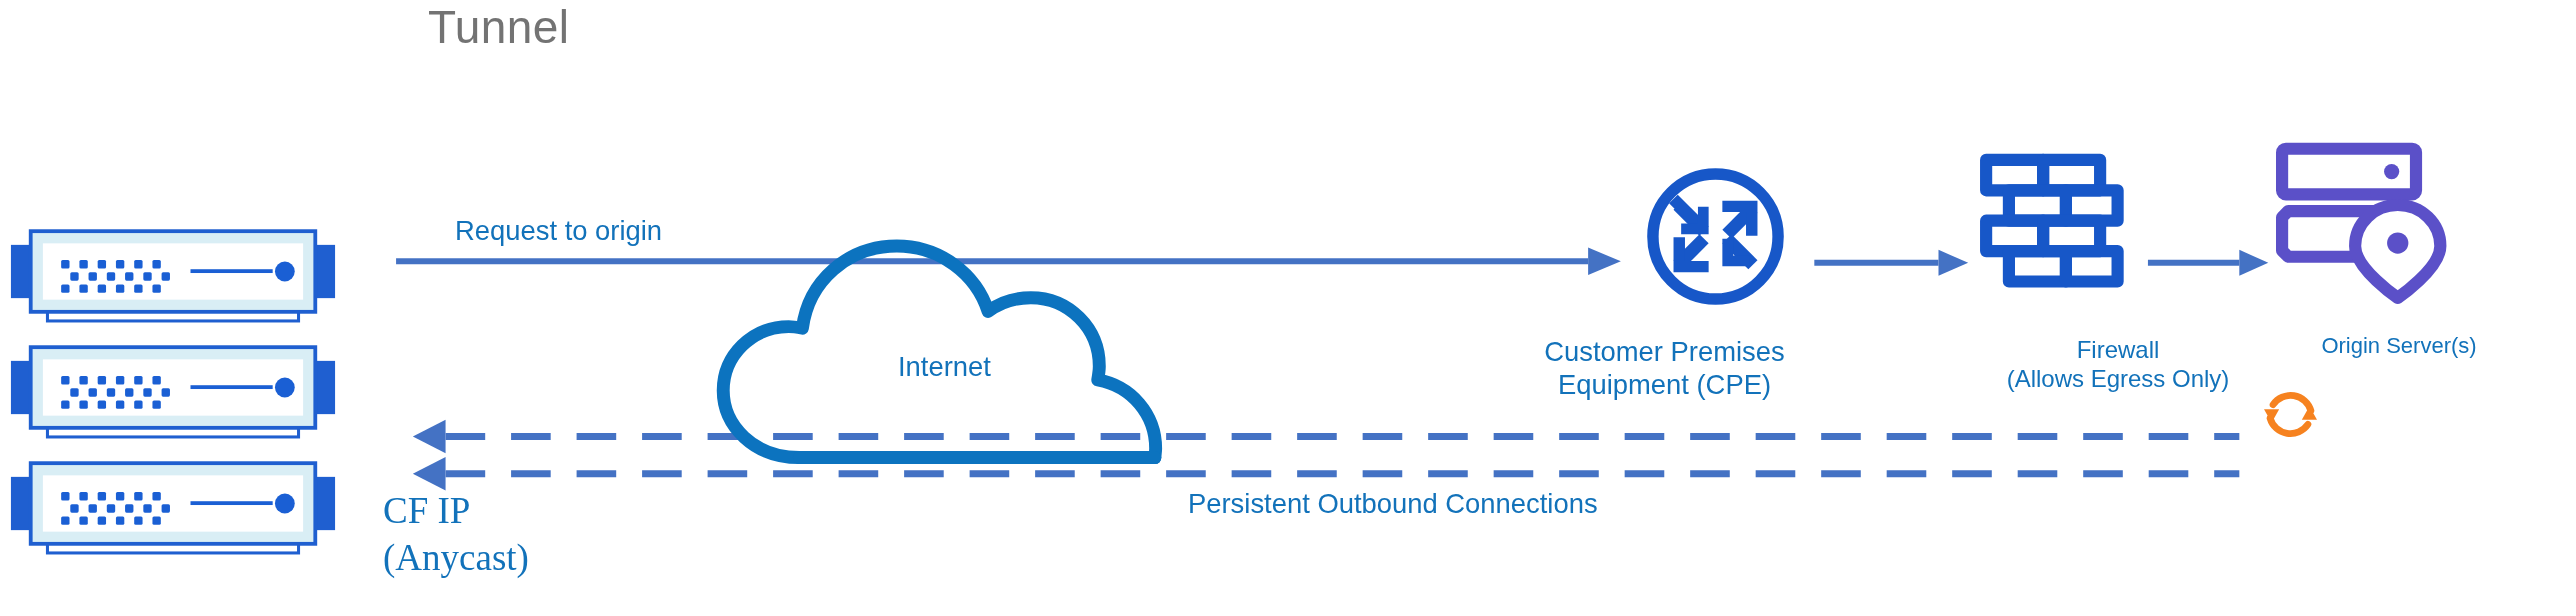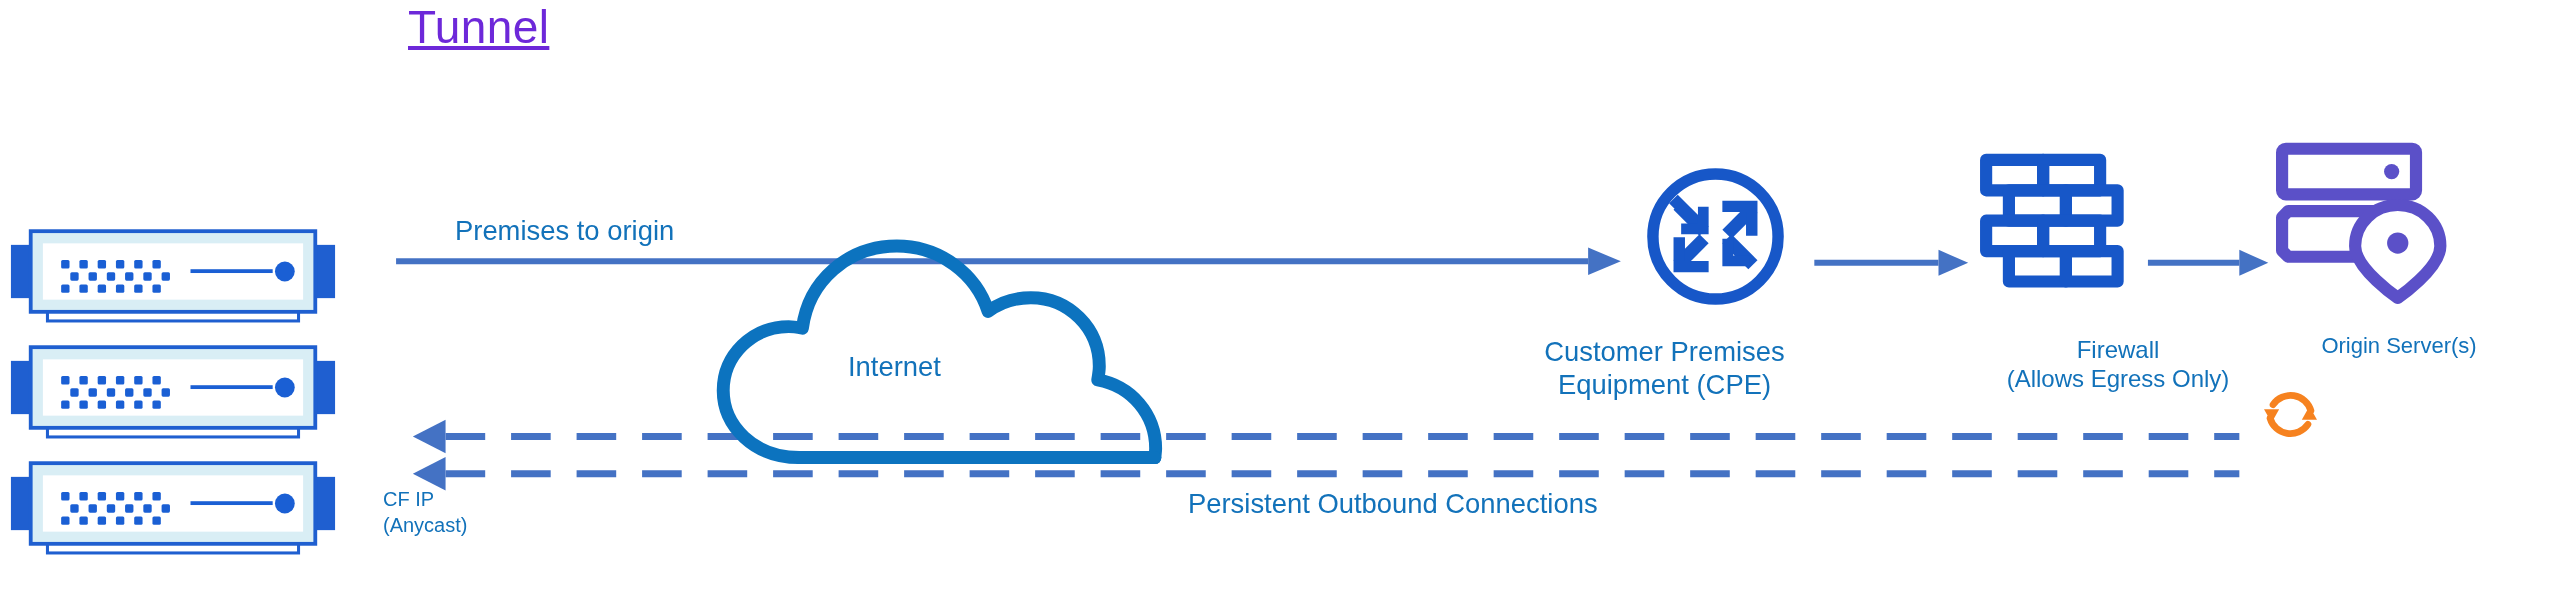--- a/index.html
+++ b/index.html
@@ -14,27 +14,26 @@
     position: relative;
     width: 2576px;
     height: 617px;
     background: #ffffff;
     overflow: hidden;
   }
   .abs { position: absolute; }
 
   
   #title {
-    left: 408px;
+    left: 428px;
     top: 0px;
     font-size: 46px;
-    color: #6d28d9;
+    color: #737373;
     letter-spacing: 0.4px;
     white-space: nowrap;
-    text-decoration: underline;
   }
 
   
   #cf-logo {
     left: 18.3px;
     top: 103px;
     width: 320px;
     height: 103px;
   }
   #cf-logo svg { display: block; }
@@ -49,22 +48,22 @@
   
   .lbl {
     color: #1272ba;
     font-size: 26px;
     line-height: 1.22;
     white-space: pre-line;
   }
   .lbl.center { text-align: center; }
 
   #lbl-request { left: 455px; top: 214px; font-size: 27.4px; }
-  #lbl-internet { left: 848px; top: 350px; font-size: 27.4px; }
-  #lbl-cfip   { left: 383px; top: 487px; font-size: 20px; line-height: 1.28; }
+  #lbl-internet { left: 898px; top: 350px; font-size: 27.4px; }
+  #lbl-cfip   { left: 383px; top: 487px; font-size: 37px; line-height: 1.28; font-family: Liberation Serif, serif; }
   #lbl-persistent { left: 1188px; top: 487px; font-size: 27.4px; }
   #lbl-cpe    { left: 1497px; top: 335px; width: 335px; font-size: 27.4px; }
   #lbl-firewall { left: 1958px; top: 335px; width: 320px; font-size: 24px; }
   #lbl-origin { left: 2239px; top: 333px; width: 320px; font-size: 22px; }
   #lbl-cloudflared {
     left: 2327px; top: 395px; width: 206px;
     font-size: 26px; line-height: 1.26; text-align: left;
   }
 
   
@@ -308,21 +307,21 @@
 
   <div class="abs" id="icon-cloudflared">
     <svg width="59" height="59" viewBox="0 0 78 78" xmlns="http://www.w3.org/2000/svg">
       <path d="M12 44 A28 28 0 0 0 62 52" fill="none" stroke="#f6821f" stroke-width="9" stroke-linecap="round"></path>
       <path d="M66 34 A28 28 0 0 0 16 26" fill="none" stroke="#f6821f" stroke-width="9" stroke-linecap="round"></path>
       <polygon points="4,32 24,32 14,50" fill="#f6821f"></polygon>
       <polygon points="74,46 54,46 64,28" fill="#f6821f"></polygon>
     </svg>
   </div>
 
-  <div class="abs lbl" id="lbl-request">Premises to origin</div>
+  <div class="abs lbl" id="lbl-request">Request to origin</div>
 
   <div class="abs lbl" id="lbl-internet">Internet</div>
 
   <div class="abs lbl" id="lbl-cfip">CF IP
 (Anycast)</div>
 
   <div class="abs lbl" id="lbl-persistent">Persistent Outbound Connections</div>
 
   <div class="abs lbl center" id="lbl-cpe">Customer Premises
 Equipment (CPE)</div>

